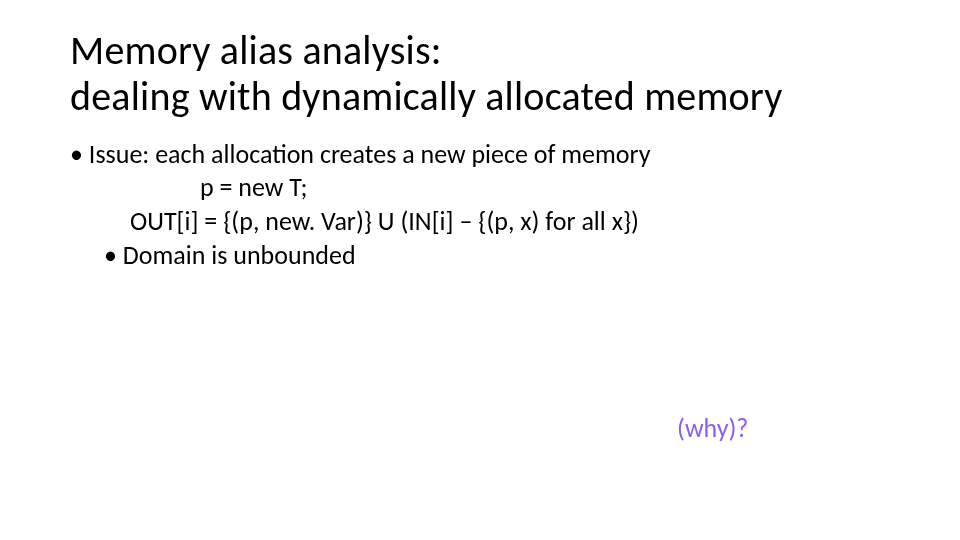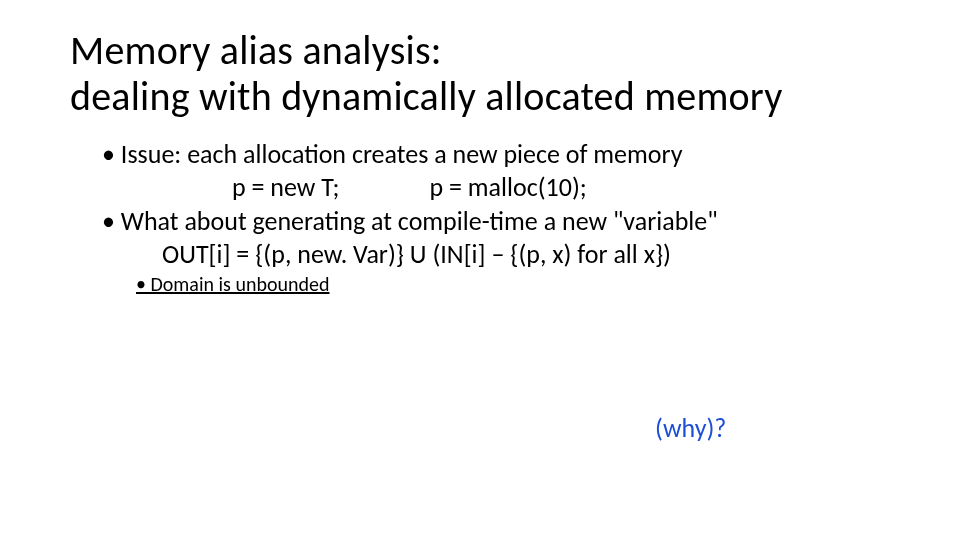--- a/index.html
+++ b/index.html
@@ -22,63 +22,58 @@
     font-size: 40px;
     line-height: 1.15;
     font-weight: 400;
     margin: 0 0 18px 0;
     letter-spacing: 0.2px;
   }
   .body {
     font-size: 26px;
     line-height: 1.28;
     font-weight: 400;
-    margin-left: 32px;
   }
   .body p {
     margin: 0;
   }
   .indent2 {
     padding-left: 60px;
   }
   .sub {
-    font-size: 20px;
+    font-size: 26px;
     line-height: 1.35;
     padding-left: 34px;
-    text-decoration: underline;
   }
   .why {
     position: absolute;
-    left: 655px;
+    left: 677px;
     top: 412px;
     font-size: 26px;
-    color: #1d4ed8;
+    color: #8b5cf6;
   }
   .examples {
     display: flex;
-    gap: 90px;
     padding-left: 130px;
   }
 </style>
 </head>
 <body>
 
 <div class="slide">
 
   <h1 class="title">
     <span>Memory alias analysis:</span><br>
     <span>dealing with dynamically allocated memory</span>
   </h1>
 
   <div class="body">
     <p>• Issue: each allocation creates a new piece of memory</p>
     <div class="examples">
       <span>p = new T;</span>
-      <span>p = malloc(10);</span>
     </div>
-    <p>• What about generating at compile-time a new "variable"</p>
     <p class="indent2">OUT[i] = {(p, new. Var)} U (IN[i] – {(p, x) for all x})</p>
     <p class="sub">• Domain is unbounded</p>
   </div>
 
   <div class="why">(why)?</div>
 
 </div>
 
 </body></html>

